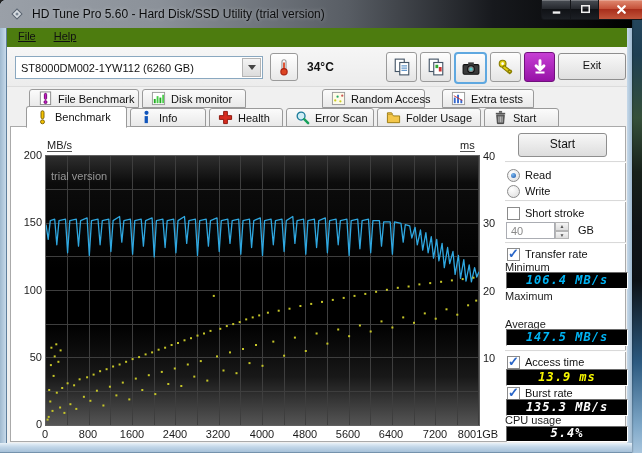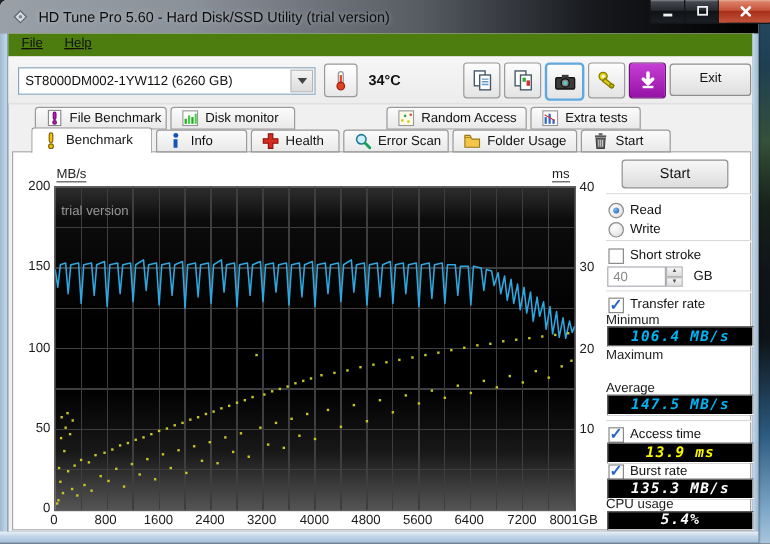--- a/index.html
+++ b/index.html
@@ -181,21 +181,21 @@
         <div class="tab" style="left: 135px; top: 61px; width: 104px;">
           <span class="ticon"><svg xmlns="http://www.w3.org/2000/svg" viewBox="0 0 16 16" width="100%" height="100%">
               <rect x="1.5" y="1.5" width="13" height="13" fill="#fff" stroke="#999"></rect>
               <rect x="3" y="8.5" width="2" height="4.5" fill="#2a2"></rect>
               <rect x="6" y="5.5" width="2" height="7.5" fill="#4c4"></rect>
               <rect x="9" y="7" width="2" height="6" fill="#2a2"></rect>
               <rect x="12" y="4" width="1.8" height="9" fill="#4c4"></rect>
             </svg></span>
           <span>Disk monitor</span>
         </div>
-        <div class="tab" style="left: 315px; top: 61px; width: 117px;">
+        <div class="tab" style="left: 315px; top: 61px; width: 103px;">
           <span class="ticon"><svg xmlns="http://www.w3.org/2000/svg" viewBox="0 0 16 16" width="100%" height="100%">
               <rect x="1.5" y="1.5" width="13" height="13" fill="#fdfbe8" stroke="#999"></rect>
               <circle cx="4.5" cy="10" r="1.2" fill="#cc2"></circle>
               <circle cx="7" cy="6" r="1.2" fill="#2a6"></circle>
               <circle cx="10" cy="11" r="1.2" fill="#cc2"></circle>
               <circle cx="12" cy="5" r="1.2" fill="#c55"></circle>
             </svg></span>
           <span>Random Access</span>
         </div>
         <div class="tab" style="left: 435px; top: 61px; width: 92px;">

